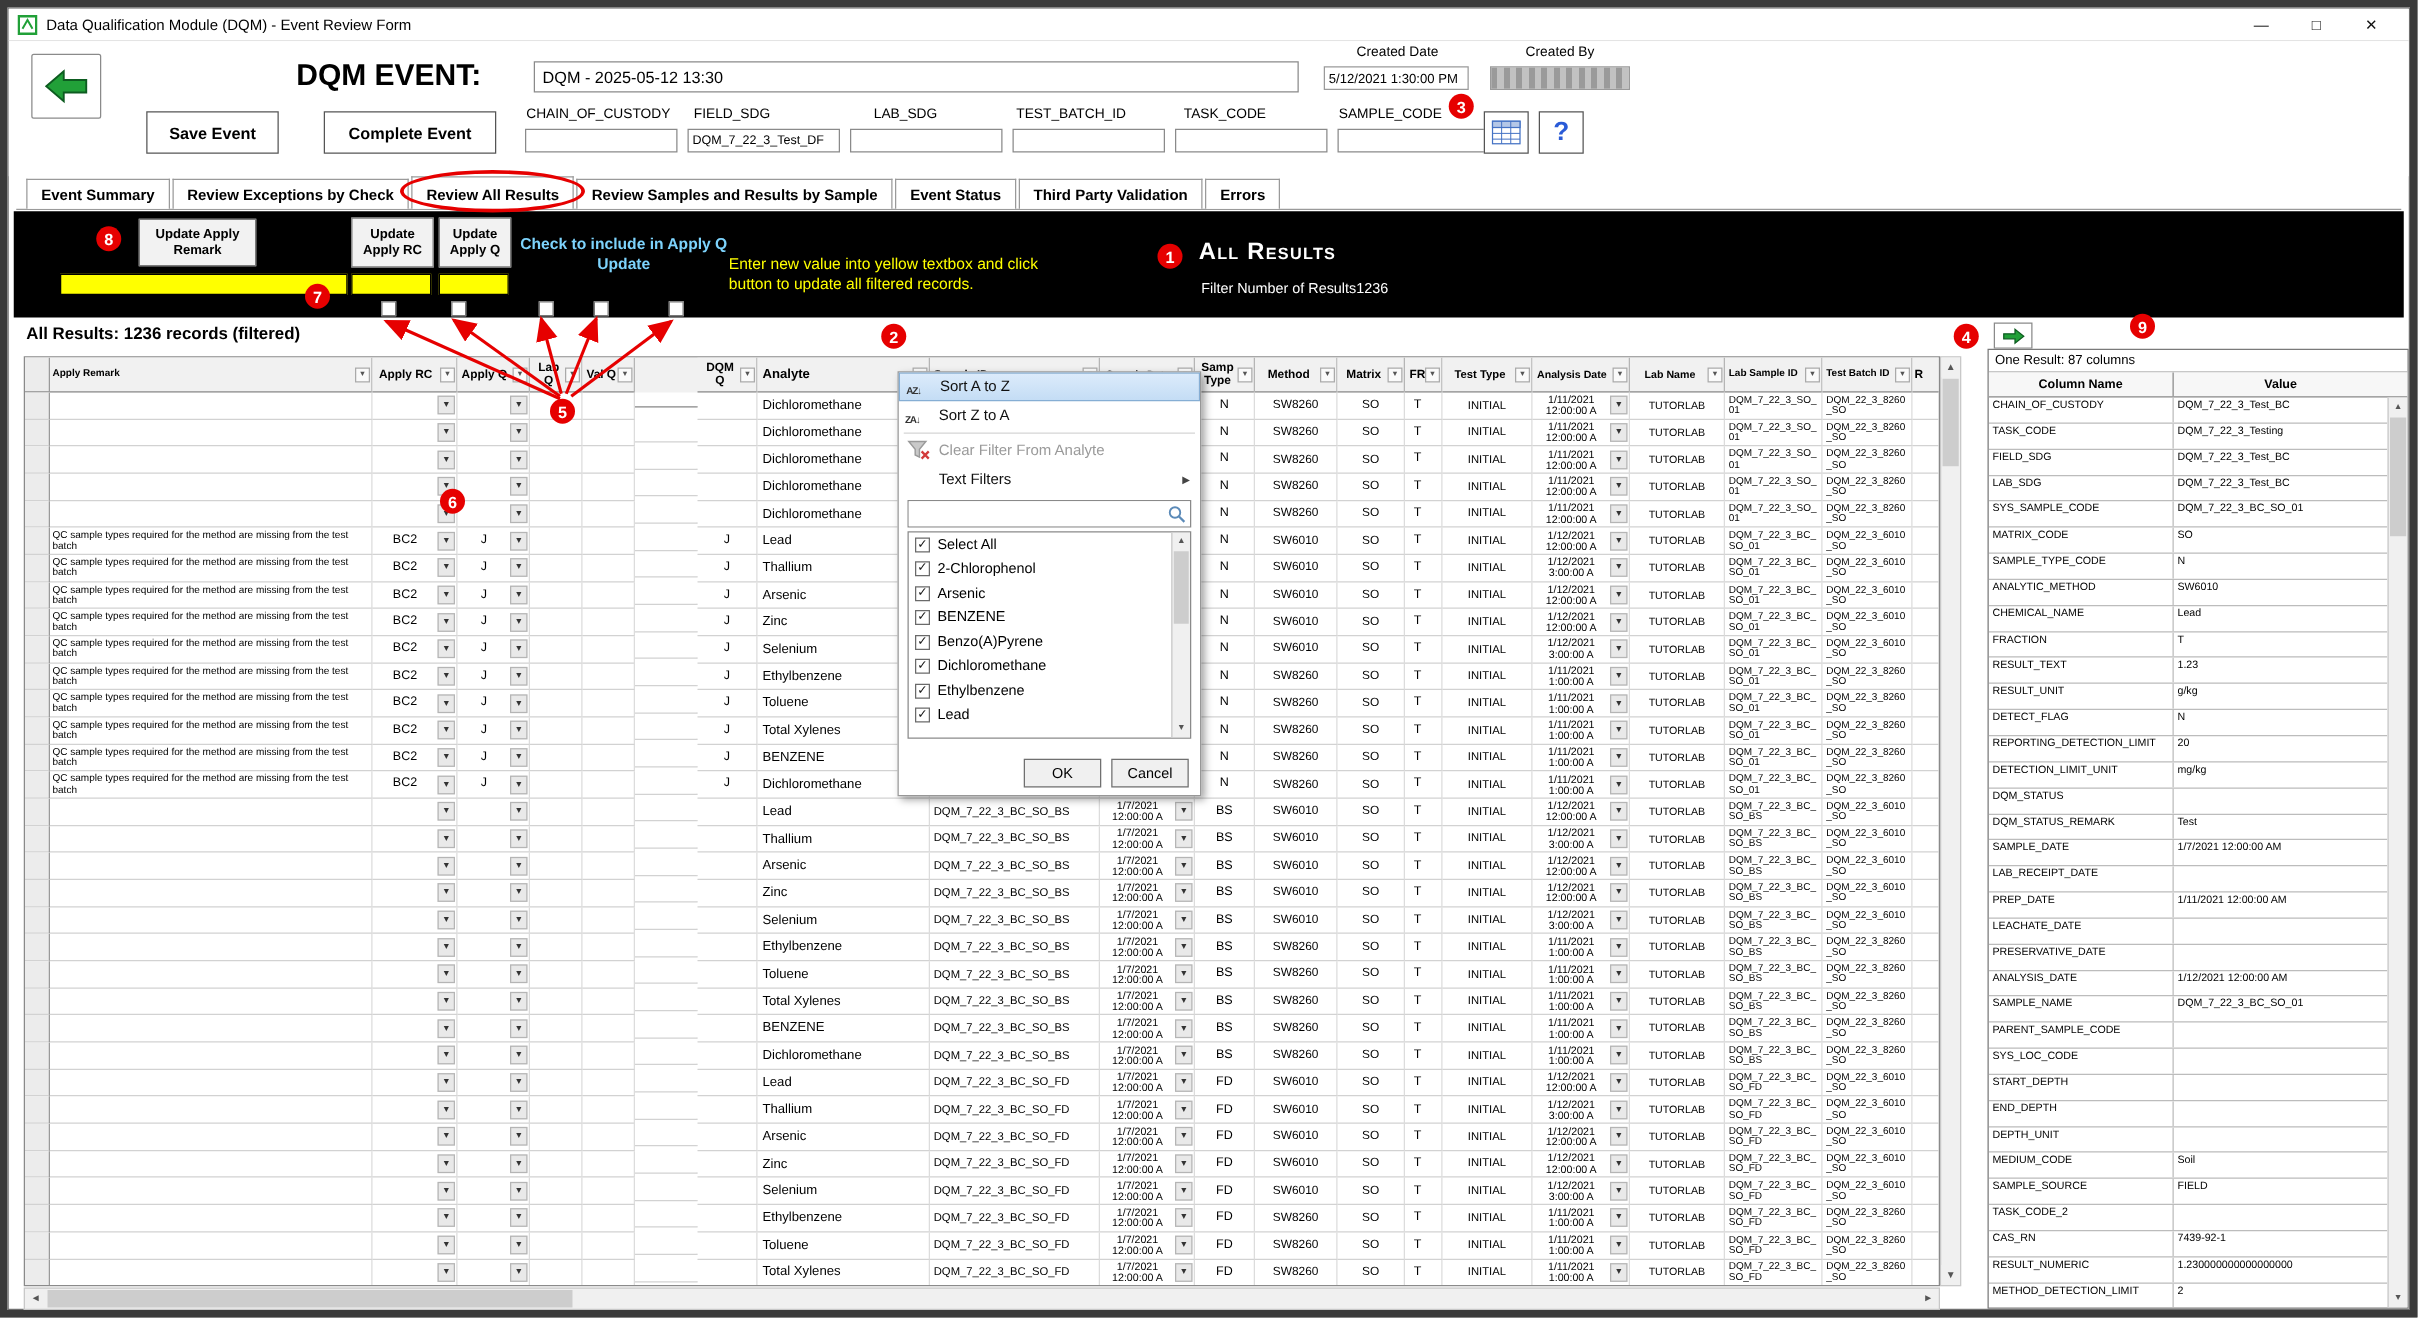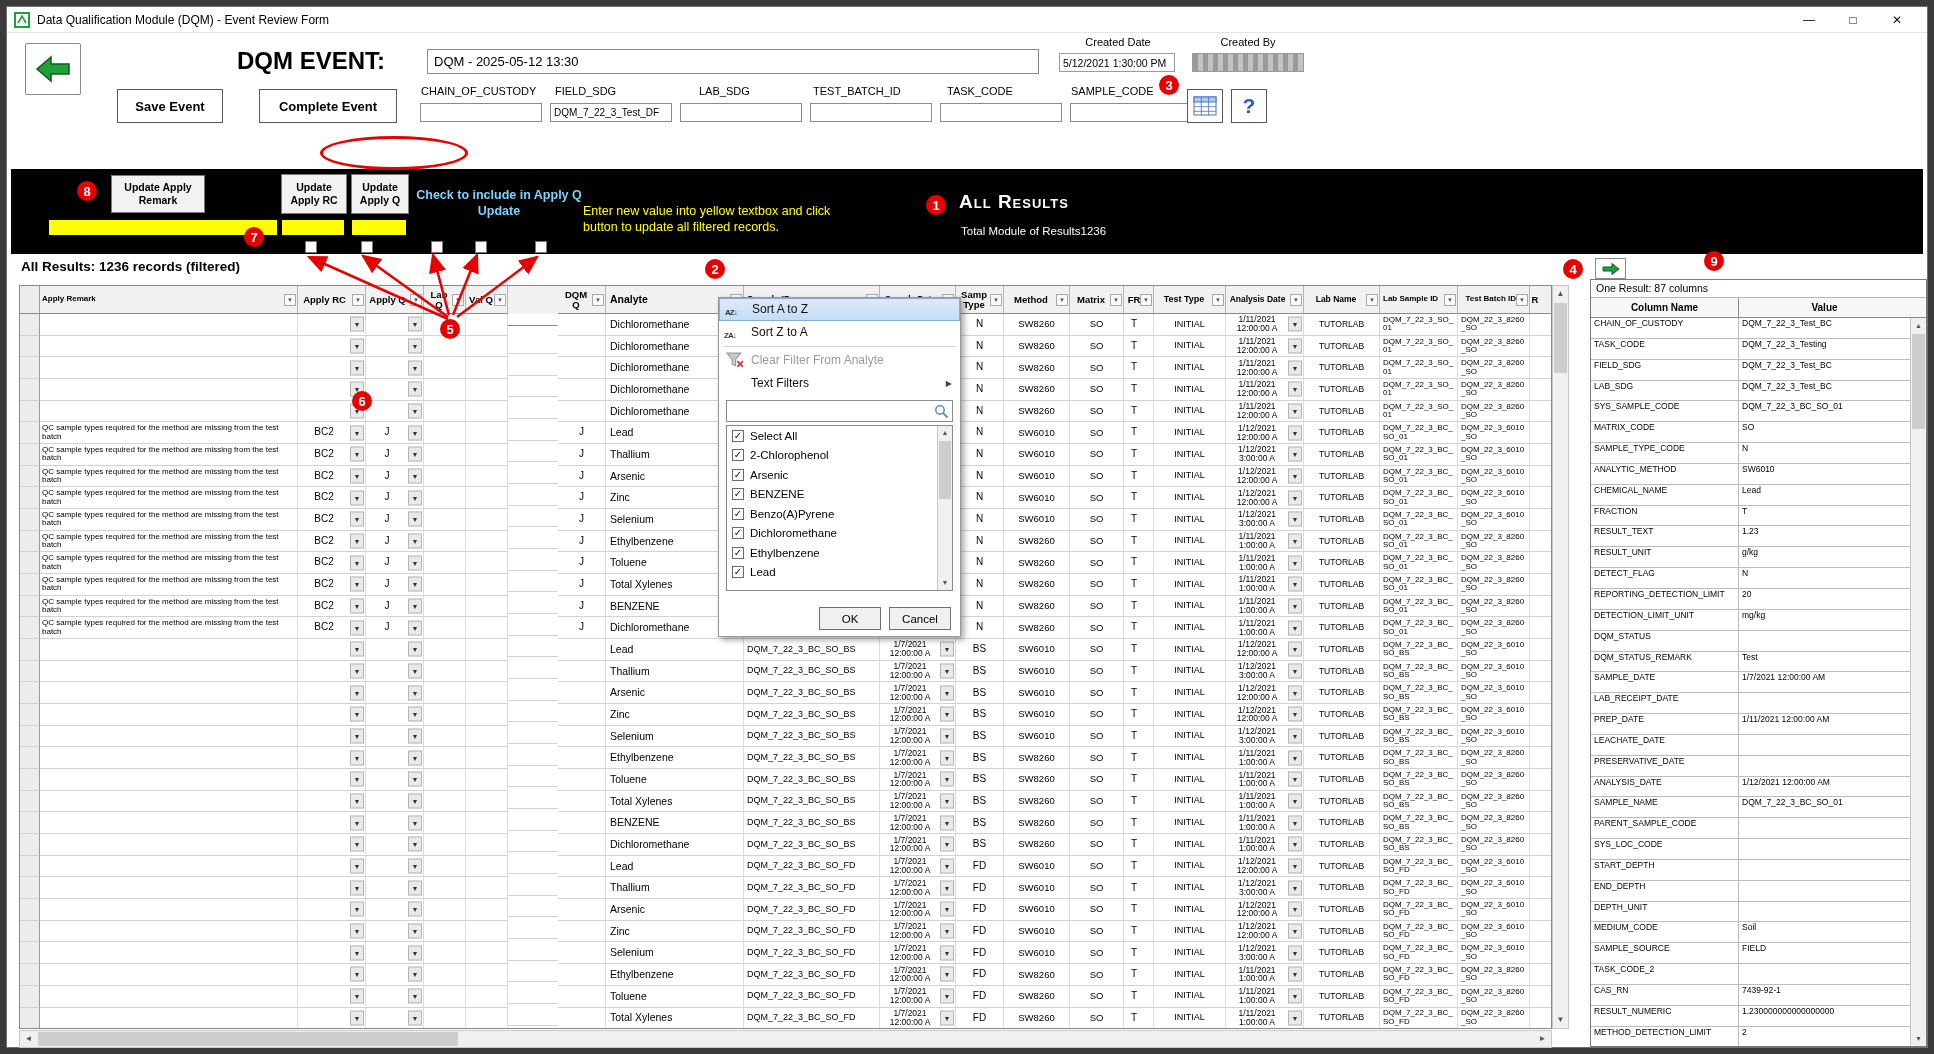--- a/index.html
+++ b/index.html
@@ -69,21 +69,21 @@
   .c-sample{flex:0 0 136px;width:136px;font-size:9px;justify-content:flex-start;text-align:left;padding-left:3px;word-break:break-all;}
   .c-sdate{flex:0 0 76px;width:76px;font-size:8.5px;padding-right:16px;word-break:break-word;}
   .c-stype{flex:0 0 48px;width:48px;}
   .c-method{flex:0 0 66px;width:66px;font-size:9.5px;}
   .c-matrix{flex:0 0 54px;width:54px;font-size:9.5px;}
   .c-fr{flex:0 0 30px;width:30px;padding:0 10px 0 1px;}
   .c-ttype{flex:0 0 72px;width:72px;font-size:9px;}
   .c-adate{flex:0 0 78px;width:78px;font-size:8.5px;padding-right:16px;word-break:break-word;}
   .c-lab{flex:0 0 76px;width:76px;font-size:8.5px;}
   .c-labsid{flex:0 0 78px;width:78px;font-size:8px;justify-content:flex-start;text-align:left;padding-left:3px;word-break:break-all;}
-  .c-batch{flex:0 0 72px;width:72px;font-size:8px;justify-content:flex-end;text-align:left;padding-left:3px;word-break:break-all;}
+  .c-batch{flex:0 0 72px;width:72px;font-size:8px;justify-content:flex-start;text-align:left;padding-left:3px;word-break:break-all;}
   .c-r{flex:0 0 22px;width:22px;}
 
   
   .vscroll { position:absolute; left:1545px; top:278px; width:17px; height:744px; background:#f0f0f0; border:1px solid #c8c8c8; }
   .vscroll .sbtn { position:absolute; left:0; width:15px; height:16px; font-size:8px; line-height:16px; text-align:center; color:#555; background:#f0f0f0; }
   .vscroll .thumb { position:absolute; left:1px; top:17px; width:13px; height:70px; background:#cdcdcd; }
   .hscroll { position:absolute; left:12px; top:1023px; width:1533px; height:18px; background:#f0f0f0; border:1px solid #c8c8c8; }
   .hscroll .sbtn { position:absolute; top:0; width:17px; height:16px; font-size:8px; line-height:16px; text-align:center; color:#555; }
   .hscroll .thumb { position:absolute; left:18px; top:1px; width:420px; height:14px; background:#cdcdcd; }
 
@@ -180,38 +180,47 @@
             <line x1="15.6" y1="1" x2="15.6" y2="19" stroke="#4472c4" stroke-width="0.8"></line>
             <line x1="1" y1="10.7" x2="23" y2="10.7" stroke="#4472c4" stroke-width="0.8"></line>
             <line x1="1" y1="15.3" x2="23" y2="15.3" stroke="#4472c4" stroke-width="0.8"></line>
           </svg>
     </div>
     <div class="iconbtn" style="left:1224px;">
       <span class="helpq">?</span>
     </div>
   </div>
 
+  <div class="tabstrip" id="tabstrip">
+        <div class="tab">Event Summary</div>
+        <div class="tab">Review Exceptions by Check</div>
+        <div class="tab sel">Review All Results</div>
+        <div class="tab">Review Samples and Results by Sample</div>
+        <div class="tab">Event Status</div>
+        <div class="tab">Third Party Validation</div>
+        <div class="tab">Errors</div>
+      </div>
   <div class="red-ellipse" id="tab-ellipse" style="left: 313px; top: 129px; width: 148px; height: 34px;"></div>
 
   <div class="toolbar">
     <button class="tb-btn" style="left:100px;top:6px;width:94px;height:38px;">Update Apply Remark</button>
     <button class="tb-btn" style="left:270px;top:5px;width:66px;height:40px;">Update Apply RC</button>
     <button class="tb-btn" style="left:340px;top:5px;width:58px;height:40px;">Update Apply Q</button>
     <div class="ybox" style="left:37px;top:50px;width:230px;height:17px;"></div>
     <div class="ybox" style="left:270px;top:50px;width:64px;height:17px;"></div>
     <div class="ybox" style="left:340px;top:50px;width:56px;height:17px;"></div>
     <div class="tb-check" style="left:294px;"></div>
     <div class="tb-check" style="left:350px;"></div>
     <div class="tb-check" style="left:420px;"></div>
     <div class="tb-check" style="left:464px;"></div>
     <div class="tb-check" style="left:524px;"></div>
     <div class="rednote">Check to include in Apply Q Update</div>
     <div class="yellownote">Enter new value into yellow textbox and click button to update all filtered records.</div>
     <div class="allres">All Results</div>
-    <div class="totalres">Total Module of Results1236</div>
+    <div class="totalres">Filter Number of Results1236</div>
   </div>
 
   <div class="caption">All Results: 1236 records (filtered)</div>
   <div class="panel-arrow-btn">
     <svg width="20" height="14" viewBox="0 0 20 14">
           <path d="M2 5 L11 5 L11 1.5 L18 7 L11 12.5 L11 9 L2 9 Z" fill="#21a038" stroke="#0d5c20" stroke-width="1"></path>
         </svg>
   </div>
 
   <div class="grid">

